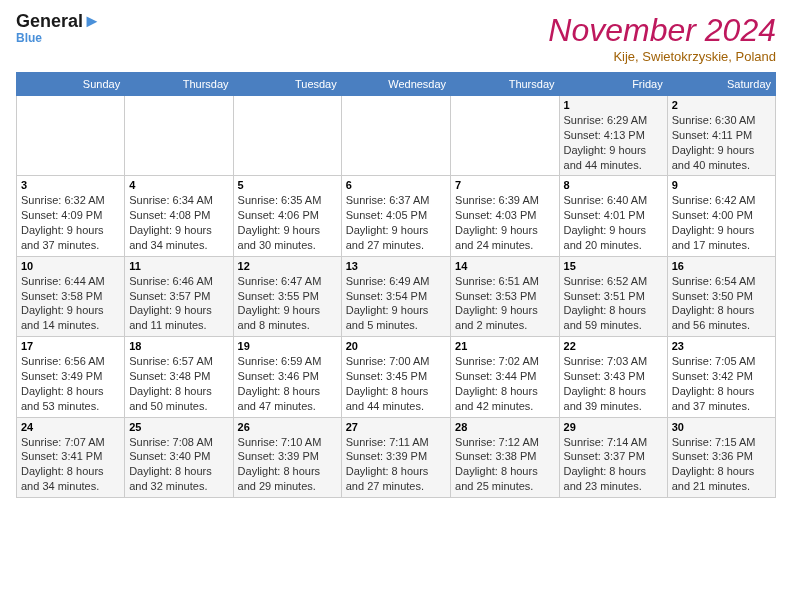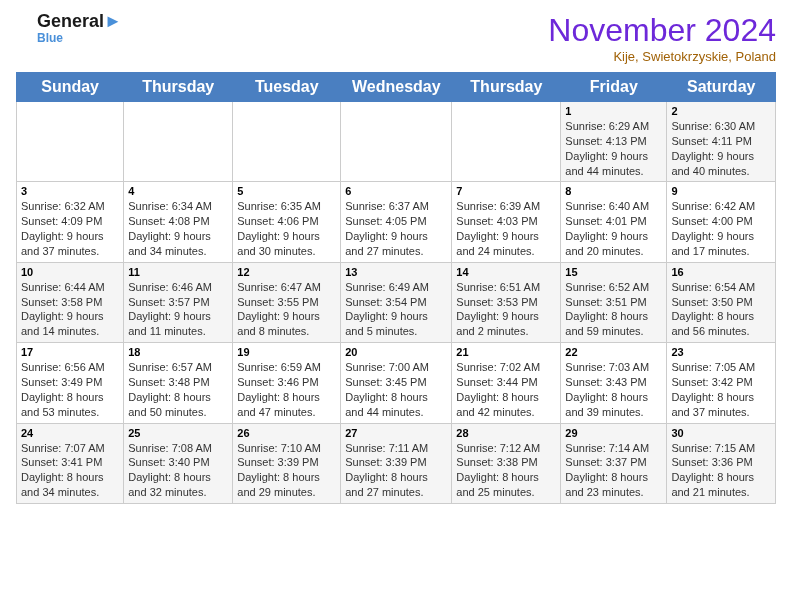--- a/index.html
+++ b/index.html
@@ -16,55 +16,55 @@
       padding: 12px 16px;
     }
     .header {
       display: flex;
       justify-content: space-between;
       align-items: flex-start;
       margin-bottom: 8px;
     }
     .logo {
       display: flex;
-      margin-left: 21px;
     }
     .logo-text {
       font-size: 18px;
       font-weight: bold;
       color: #1a1a1a;
       line-height: 1.1;
     }
     .logo-text span {
       color: #4a90d9;
     }
     .title-area {
       text-align: right;
     }
     .month-title {
       font-size: 32px;
       font-weight: normal;
-      color: #6d28d9;
+      color: #be185d;
+      font-style: italic;
     }
     .location {
       font-size: 13px;
       color: #a16207;
     }
     .calendar {
       width: 100%;
       border-collapse: collapse;
       font-size: 10px;
     }
     .calendar thead th {
       background: #4a7fc1;
       color: #fff;
       padding: 5px 4px;
-      text-align: center;
-      font-size: 16px;
-      font-weight: bold;
+      text-align: right;
+      font-size: 11px;
+      font-weight: normal;
       border: 1px solid #4a7fc1;
     }
     .calendar tbody td {
       border: 1px solid #ccc;
       vertical-align: top;
       padding: 3px 4px;
       width: 113px;
       min-height: 70px;
       background: #fff;
     }

